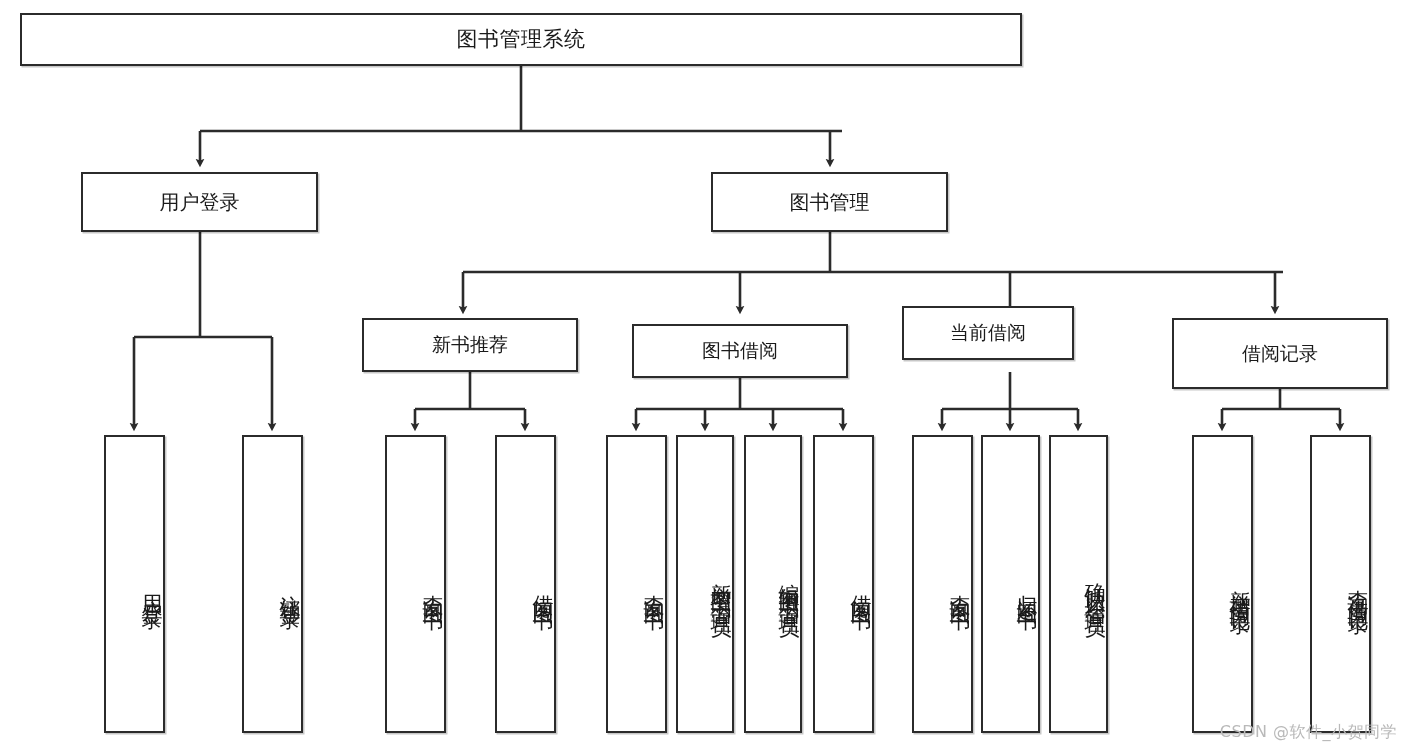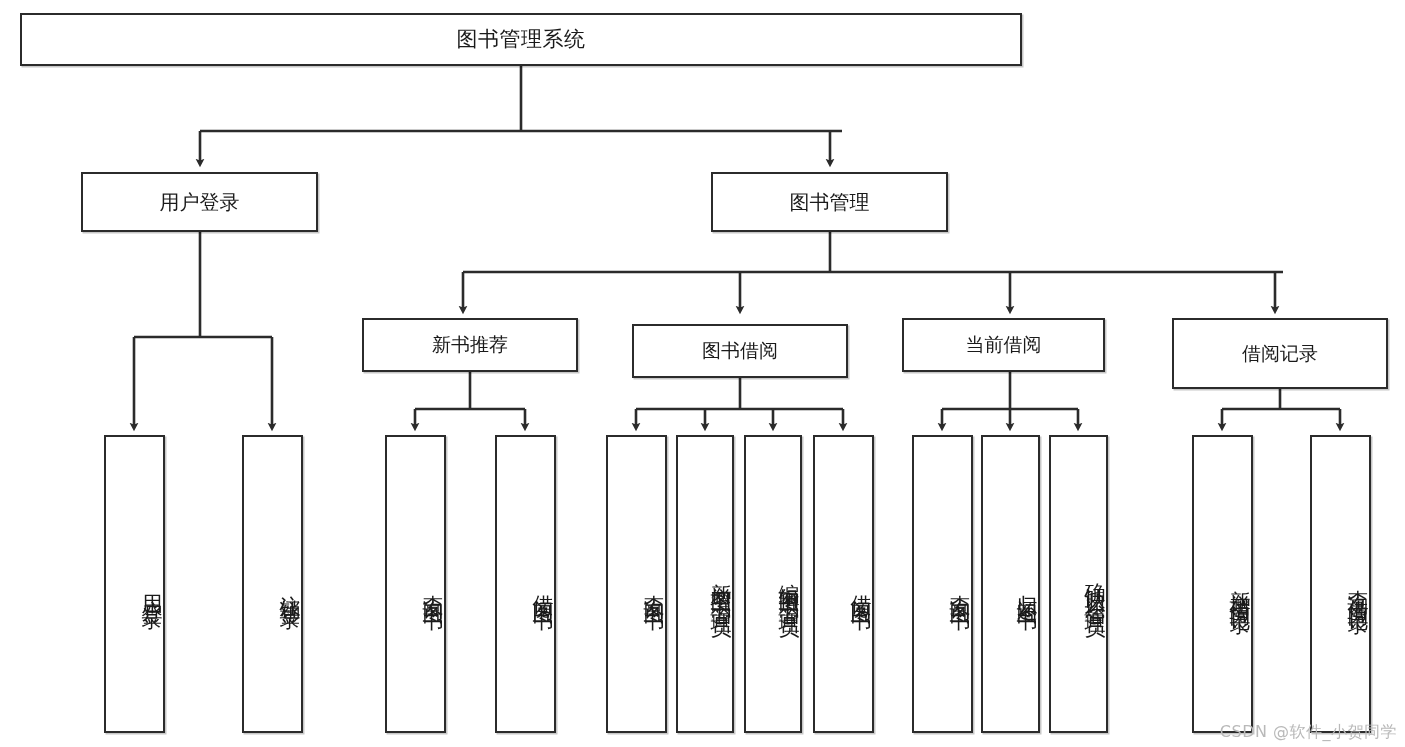--- a/index.html
+++ b/index.html
@@ -132,21 +132,21 @@
   <div class="node l3" style="left:362px; top:318px; width:216px; height:54px;">
     <span>新书推荐</span>
   </div>
 
   <div class="node l2" style="left:711px; top:172px; width:237px; height:60px;">
     <span>图书管理</span>
   </div>
   <div class="node l3" style="left:632px; top:324px; width:216px; height:54px;">
     <span>图书借阅</span>
   </div>
-  <div class="node l3" style="left:902px; top:318px; width:203px; height:54px;">
+  <div class="node l3" style="left:902px; top:306px; width:172px; height:54px;">
     <span>当前借阅</span>
   </div>
   <div class="node l3" style="left:1172px; top:318px; width:216px; height:71px;">
     <span>借阅记录</span>
   </div>
 
   <div class="node leaf" style="left:104px; top:435px; width:61px; height:298px;">
     <span class="vlabel">用户登录</span>
   </div>
   <div class="node leaf" style="left:242px; top:435px; width:61px; height:298px;">

